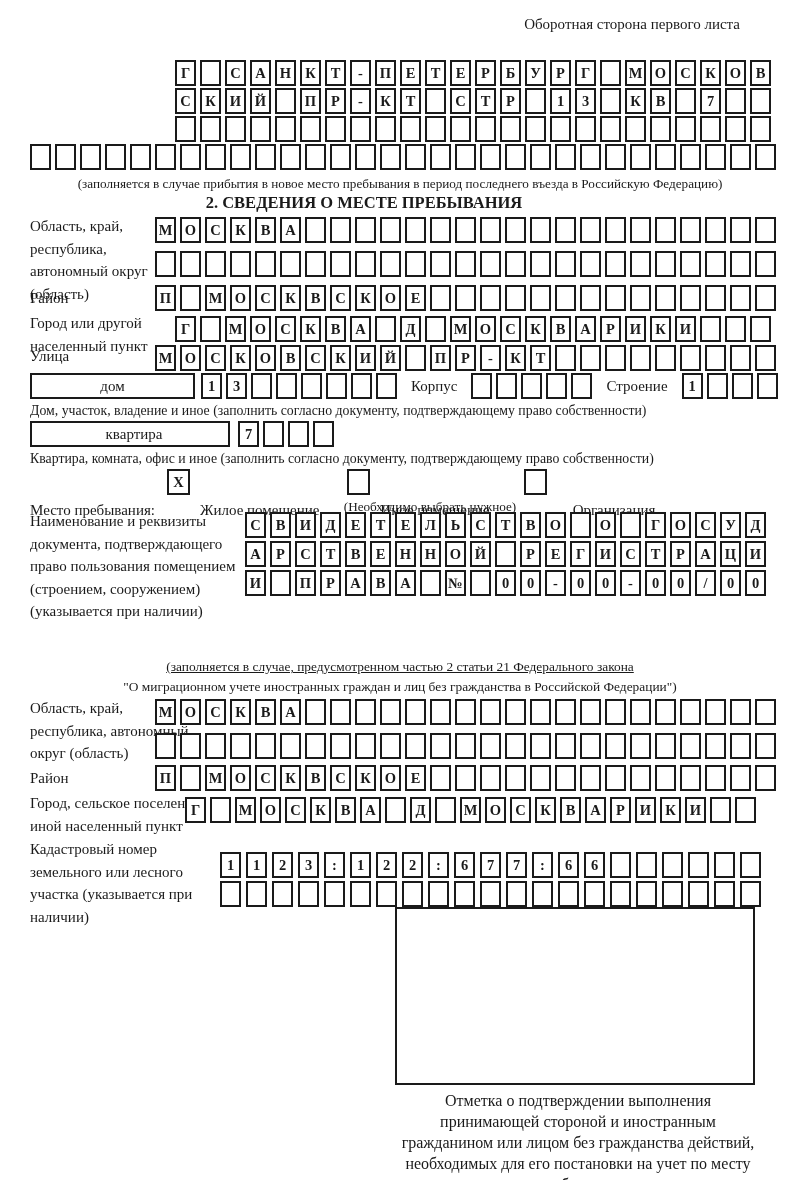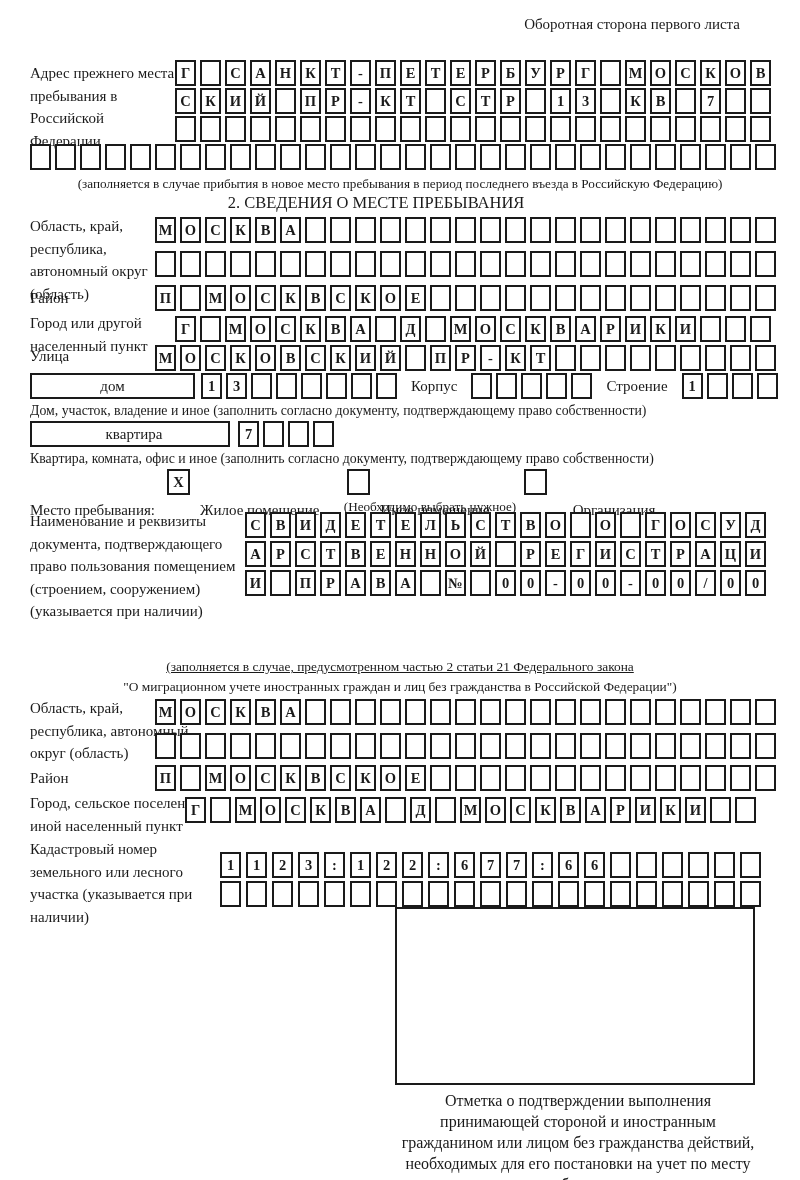--- a/index.html
+++ b/index.html
@@ -12,21 +12,21 @@
   .cell { width:21px; height:26px; border:2px solid #1a1a1a; background:#fff;
           display:flex; align-items:center; justify-content:center;
           font-size:14.5px; font-weight:bold; flex:0 0 auto; }
   .cb { width:23px; }
   .widebox { border:2px solid #1a1a1a; height:26px; display:flex; align-items:center;
              justify-content:center; font-size:15px; flex:0 0 auto; }
   .inl { line-height:26px; font-size:15px; white-space:nowrap;margin-top:28px; }
   .lbl { position:absolute; font-size:15px; line-height:22.5px; }
   .note { position:absolute; font-size:13.2px; text-align:center; line-height:20px; }
   .small { position:absolute; font-size:13.8px; }
-  .headline { position:absolute; left:16px; width:720px; text-align:center; font-weight:normal; }
+  .headline { position:absolute; left:4px; width:720px; text-align:center; font-weight:bold; }
   #hdr { position:absolute; top:16px; right:60px; font-size:15px; }
   #lbl-prev { left:30px; top:62px; width:148px; }
   #pa1 { left:175px; top:60px; }
   #pa2 { left:175px; top:88px; }
   #pa3 { left:175px; top:116px; }
   #pa4 { left:30px;  top:144px; }
   #pa-note { left:0; top:174px; width:800px; }
   #sec2-title { top:193px; font-size:16.5px; }
   #lbl-region1 { left:30px; top:215px; width:120px; }
   #rg1a { left:155px; top:217px; }
@@ -72,21 +72,20 @@
                border:2px solid #1a1a1a; background:#fff; }
   #stamp-caption { left:398px; top:1090px; width:360px; font-size:16px; line-height:21px; }
 </style>
 </head>
 <body>
 
 <div class="page">
 
   <div id="hdr">Оборотная сторона первого листа</div>
 
-  <div id="lbl-prev" class="lbl">Адрес прежнего места пребывания в Российской Федерации</div>
   <div id="pa1" class="row">
       <span class="cell">Г</span>
       <span class="cell"></span>
       <span class="cell">С</span>
       <span class="cell">А</span>
       <span class="cell">Н</span>
       <span class="cell">К</span>
       <span class="cell">Т</span>
       <span class="cell">-</span>
       <span class="cell">П</span>

